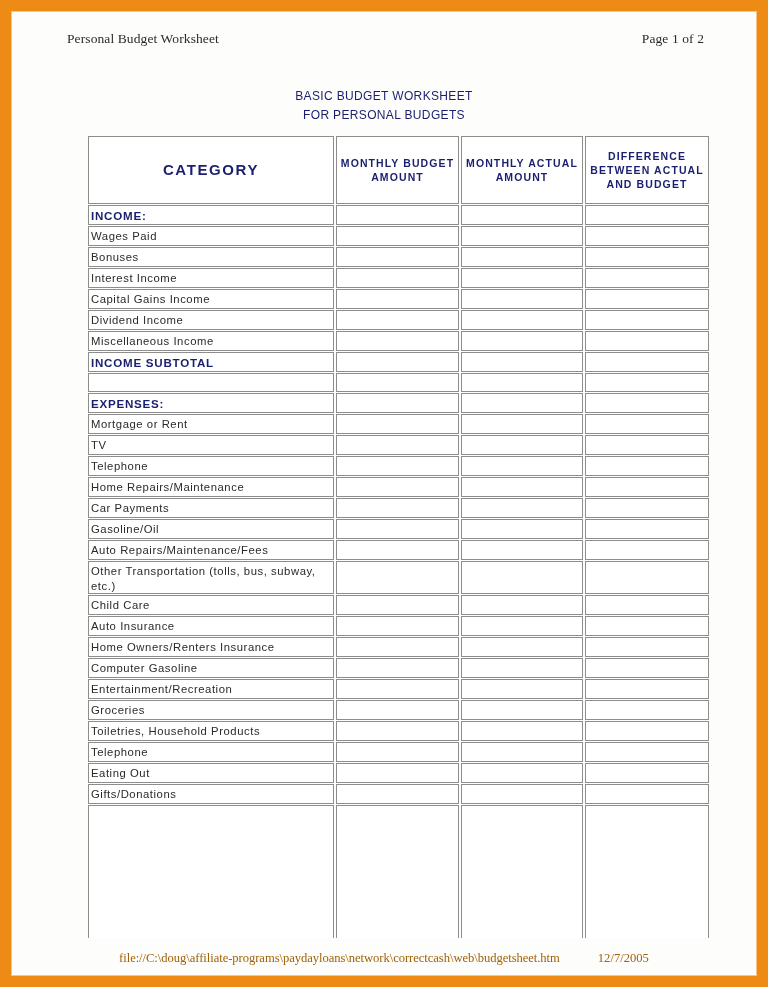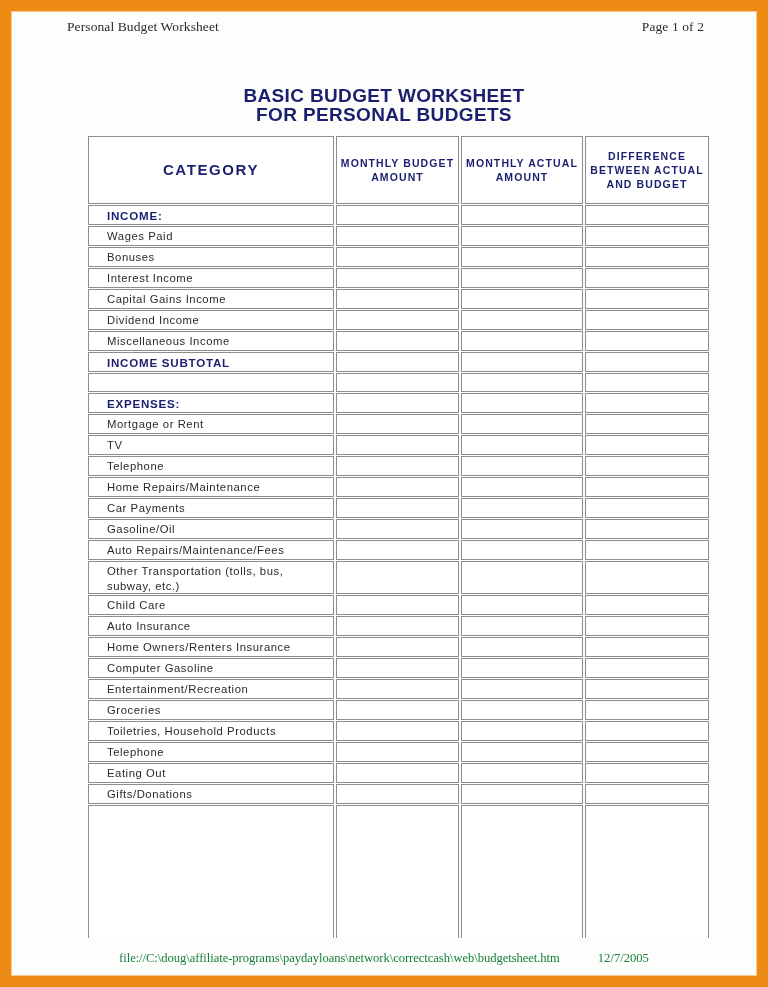--- a/index.html
+++ b/index.html
@@ -25,21 +25,21 @@
   }
   .page-inner {
     position: relative;
     width: 100%;
     height: 100%;
   }
 
   
   .run-head {
     position: absolute;
-    top: 8px;
+    top: 20px;
     left: 0;
     right: 0;
     height: 20px;
     padding: 0 53px 0 56px;
     box-sizing: border-box;
     display: flex;
     justify-content: space-between;
     align-items: flex-start;
     font-family: "Liberation Serif", serif;
     font-size: 13.5px;
@@ -48,22 +48,22 @@
   }
 
   
   .doc-title {
     position: absolute;
     top: 76px;
     left: 0;
     right: 0;
     text-align: center;
     color: #1a1f6e;
-    font-weight: bold;
-    font-size: 19px;
+    font-weight: normal;
+    font-size: 12px;
     line-height: 18.5px;
     letter-spacing: 0.35px;
   }
 
   
   .sheet-wrap {
     position: absolute;
     left: 75px;
     top: 124px;
     width: 615px;
@@ -98,21 +98,21 @@
     padding: 2px 3px;
   }
   tr.head-row td.cat-head {
     letter-spacing: 1.6px;
     font-size: 15px;
   }
 
   
   tr.data-row td { height: 20px; }
   tr.data-row td.label {
-    padding: 0 0 0 18px;
+    padding: 0 0 0 2px;
     font-size: 11.3px;
     color: #2a2a2a;
     letter-spacing: 0.55px;
     white-space: nowrap;
     overflow: hidden;
   }
   tr.data-row.section td.label {
     color: #1a1f6e;
     font-weight: bold;
     letter-spacing: 0.75px;
@@ -137,21 +137,21 @@
     position: absolute;
     bottom: 10px;
     left: 0;
     right: 0;
     height: 18px;
     display: flex;
     justify-content: center;
     align-items: flex-end;
     font-family: "Liberation Serif", serif;
     font-size: 12.6px;
-    color: #15803d;
+    color: #a16207;
   }
   .run-foot .fpath { letter-spacing: -0.05px; }
   .run-foot .fdate { margin-left: 38px; }
 </style>
 </head>
 <body>
 
 <div class="page-frame">
   <div class="page-inner">
 

